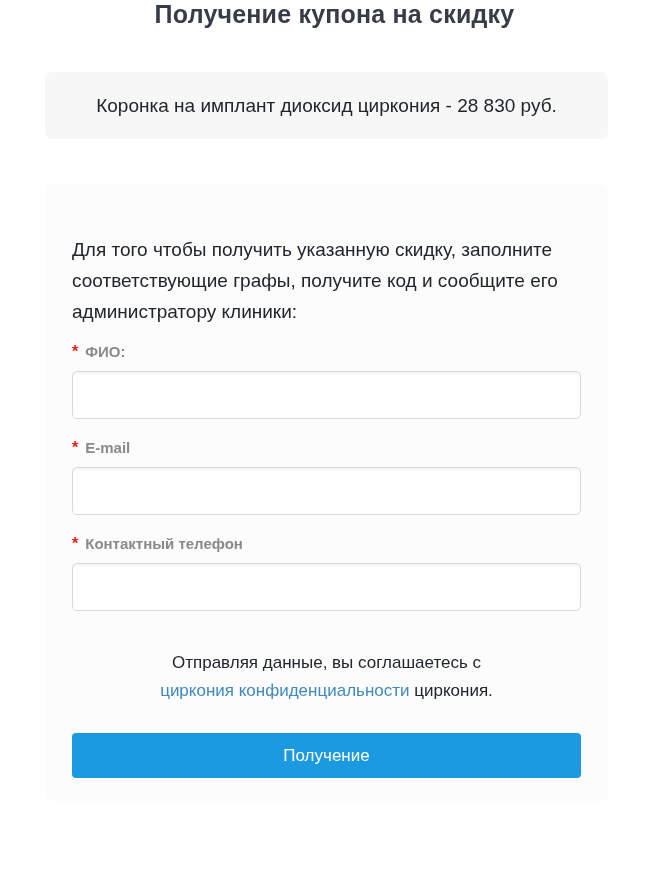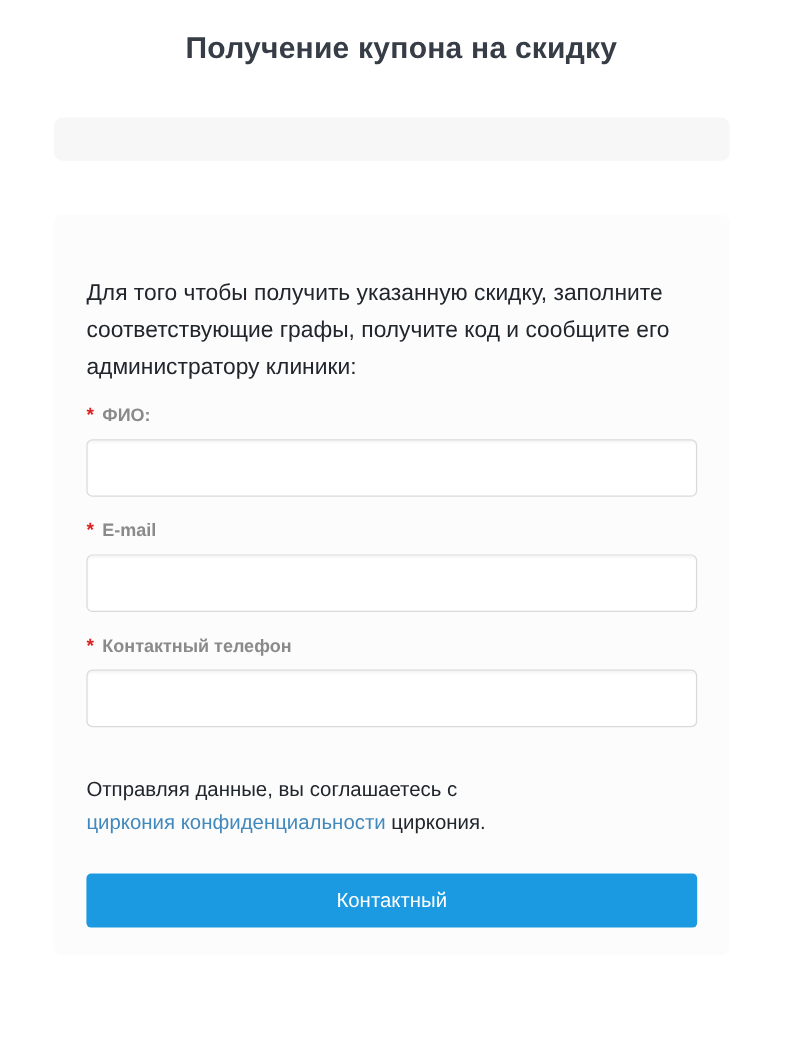--- a/index.html
+++ b/index.html
@@ -7,21 +7,20 @@
       width: 669px;
       height: 871px;
       background: #ffffff;
       font-family: "Liberation Sans", "DejaVu Sans", sans-serif;
       color: var(--body-text, #21262d);
       overflow: hidden;
     }
     .page { width: 669px; height: 871px; }
 
     h1.page-title {
-      margin-top: 26px;
       text-align: center;
       font-size: 25px;
       font-weight: 700;
       letter-spacing: 0.2px;
       color: var(--heading, #363d47);
     }
 
     .content-col {
       width: 563px;
       margin-left: 45px;
@@ -80,21 +79,21 @@
       border: 1px solid var(--input-border, #d9d9d9);
       border-radius: 5px;
       box-shadow: inset 0 2px 2px rgba(0,0,0,0.04);
       font-size: 17px;
       padding: 0 14px;
       color: var(--body-text, #21262d);
       outline: none;
     }
 
     .consent {
-      text-align: left;
+      text-align: center;
       font-size: 17px;
       line-height: 28px;
       color: var(--body-text, #21262d);
       margin-bottom: 28px;
     }
     .consent a {
       color: var(--link-blue, #4189bd);
       text-decoration: none;
       cursor: pointer;
     }
@@ -115,20 +114,21 @@
 </head>
 <body>
 
 <div class="page">
 
   <h1 class="page-title">Получение купона на скидку</h1>
 
   <div class="content-col">
 
     <div class="promo-box">
+      <div>Коронка на имплант диоксид циркония - 28 830 руб.</div>
     </div>
 
     <form class="card">
 
       <p class="instruction">Для того чтобы получить указанную скидку, заполните соответствующие графы, получите код и сообщите его администратору клиники:</p>
 
       <div class="field">
         <div class="label-row">
           <span class="req">*</span>
           <label>ФИО:</label>
@@ -150,17 +150,17 @@
           <label>Контактный телефон</label>
         </div>
         <input type="text" class="text-input" placeholder="" style="">
       </div>
 
       <p class="consent">
         <span>Отправляя данные, вы соглашаетесь с</span><br>
         <a>циркония конфиденциальности</a><span> циркония.</span>
       </p>
 
-      <button type="button" class="submit-btn">Контактный</button>
+      <button type="button" class="submit-btn">Получение</button>
 
     </form>
   </div>
 </div>
 
 </body></html>

